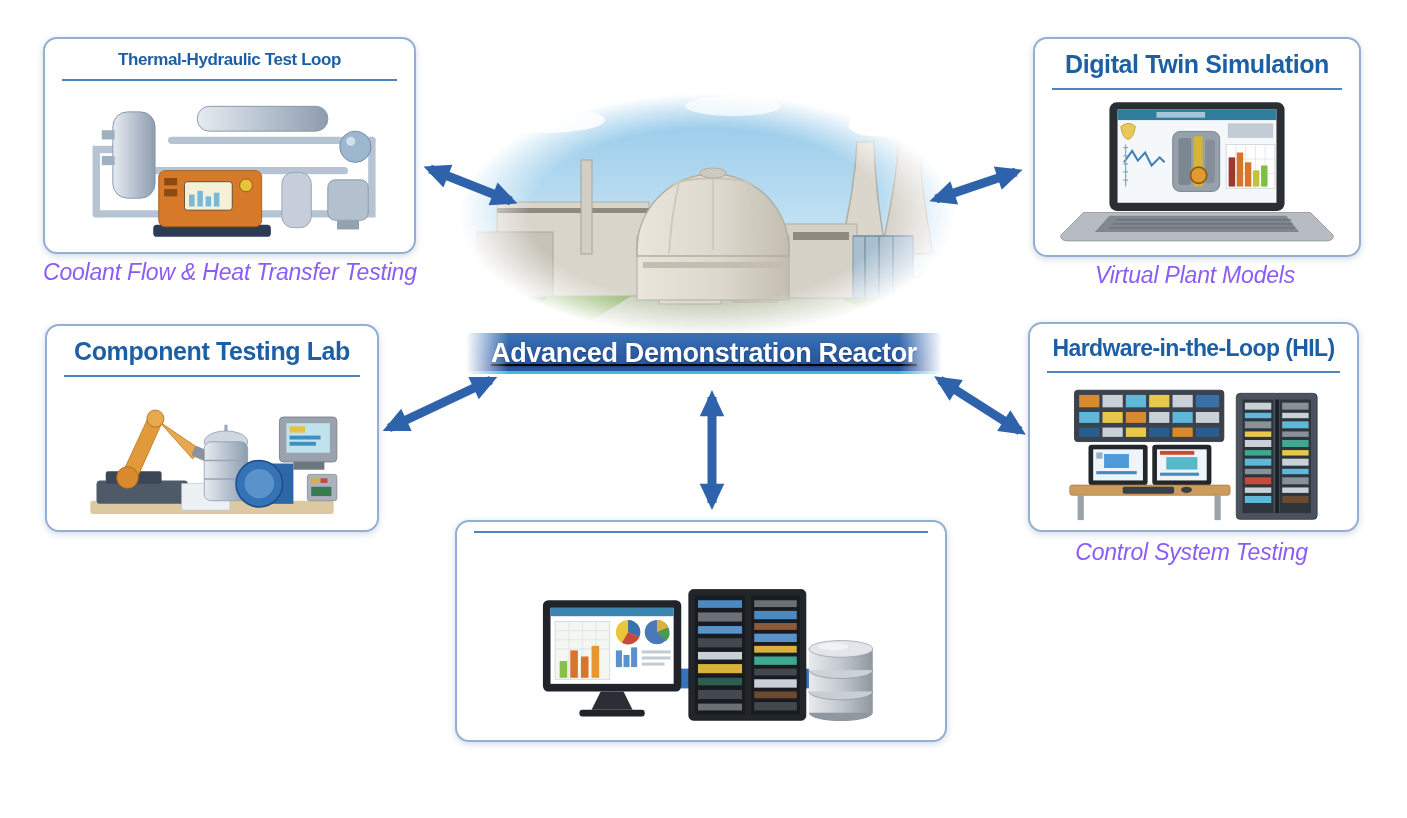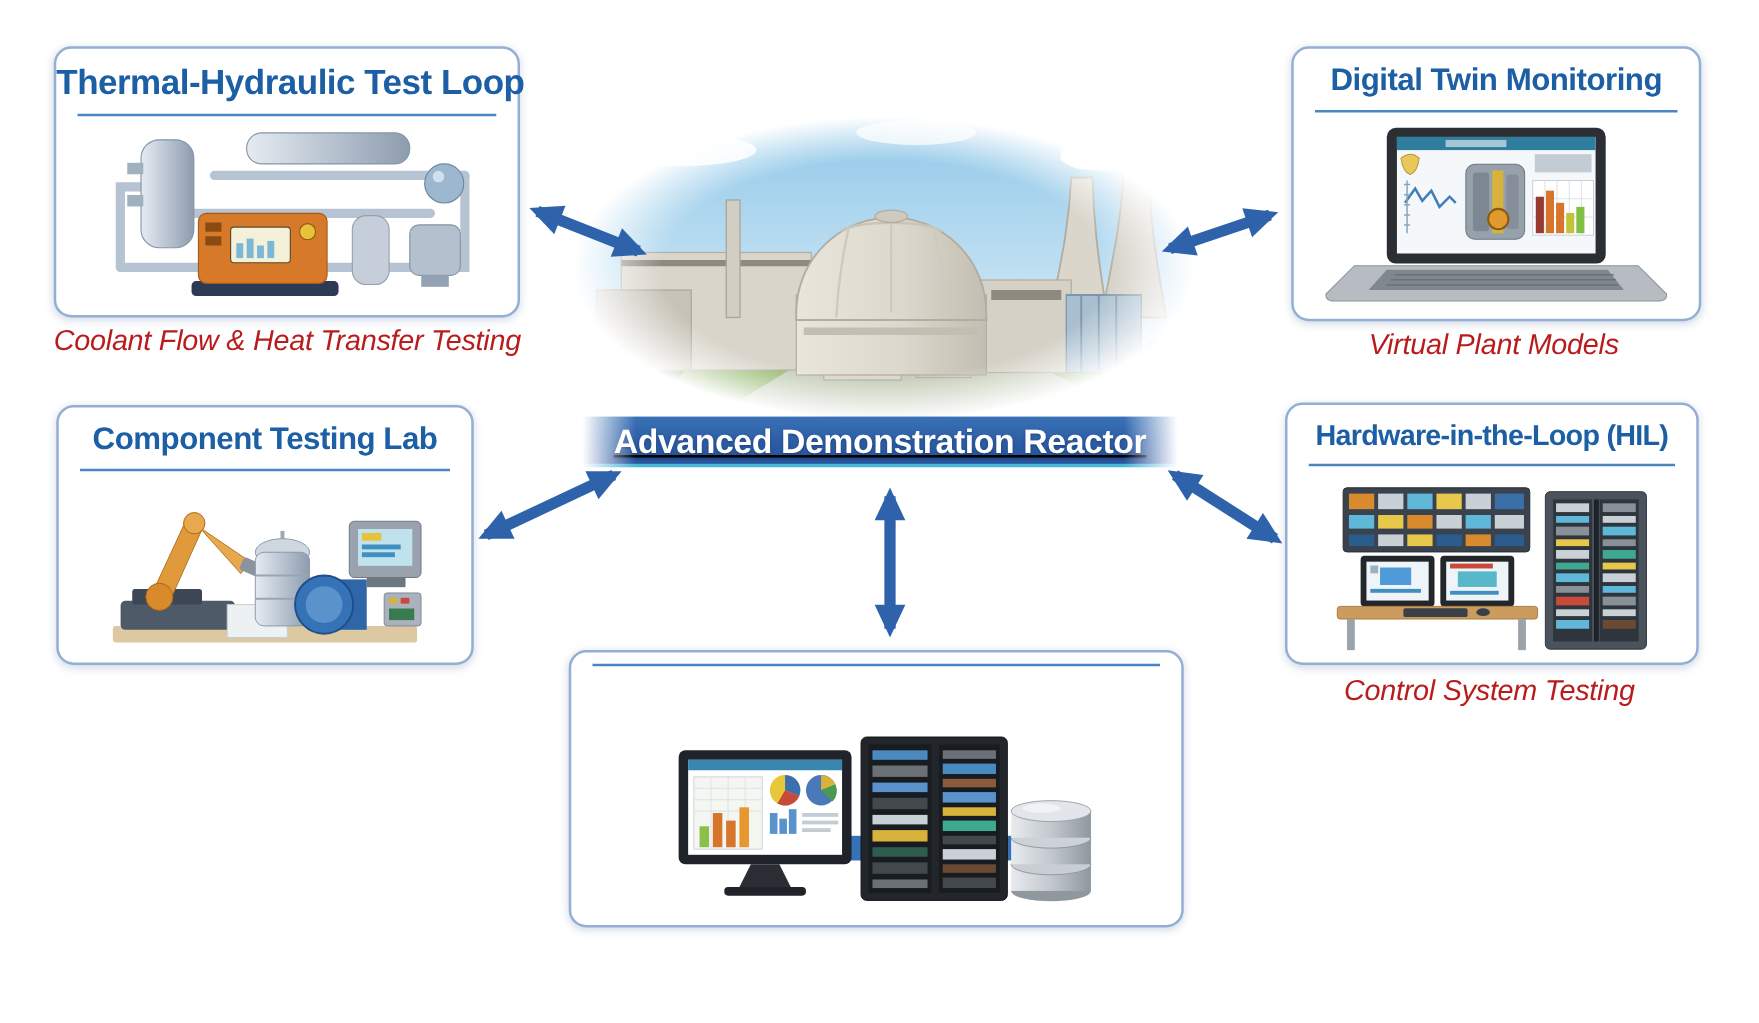--- a/index.html
+++ b/index.html
@@ -13,26 +13,26 @@
     box-shadow:0 2px 7px rgba(90,120,165,.28);
   }
   .node-title{
     margin-top:11px;text-align:center;font-weight:bold;color:#1d5fa5;letter-spacing:-.4px;
     white-space:nowrap;
   }
   .title-rule{border-bottom:2px solid #4c86c0;margin:9px 17px 4px;}
   .art{position:absolute;left:8px;right:8px;top:60px;bottom:6px;display:flex;align-items:center;justify-content:center;}
   .art svg{width:100%;height:100%;}
   .node-caption{
-    position:absolute;text-align:center;font-style:italic;color:#b91c1c;font-size:23px;
+    position:absolute;text-align:center;font-style:italic;color:#8b5cf6;font-size:23px;
     letter-spacing:-.2px;white-space:nowrap;
   }
   
   .b-thermal{left:43px;top:37px;width:369px;height:213px;}
-  .t-thermal{font-size:28px;}
+  .t-thermal{font-size:17px;}
   .c-thermal{left:43px;width:369px;top:259px;}
   .b-digital{left:1033px;top:37px;width:324px;height:216px;}
   .t-digital{font-size:25px;}
   .c-digital{left:1033px;width:324px;top:262px;}
   .b-component{left:45px;top:324px;width:330px;height:204px;}
   .t-component{font-size:25px;}
   .c-component{left:45px;width:330px;top:537px;}
   .b-hil{left:1028px;top:322px;width:327px;height:206px;}
   .t-hil{font-size:23px;letter-spacing:-.6px;}
   .c-hil{left:1028px;width:327px;top:539px;}
@@ -186,21 +186,21 @@
         <rect x="140" y="100" width="6" height="17" fill="#7ab8d8"></rect>
         <rect x="149" y="106" width="6" height="11" fill="#7ab8d8"></rect>
         <rect x="158" y="102" width="6" height="15" fill="#7ab8d8"></rect>
         <circle cx="193" cy="94" r="7" fill="#e8c23a" stroke="#8a5a10"></circle>
       </svg>
     </div>
   </div>
   <div class="node-caption c-thermal">Coolant Flow &amp; Heat Transfer Testing</div>
 
   <div class="node-box b-digital">
-    <div class="node-title t-digital">Digital Twin Monitoring</div>
+    <div class="node-title t-digital">Digital Twin Simulation</div>
     <div class="title-rule"></div>
     <div class="art">
       <svg viewBox="0 0 340 185" preserveAspectRatio="xMidYMid meet">
         <rect x="62" y="4" width="216" height="134" rx="9" fill="#2b2e33"></rect>
         <rect x="72" y="13" width="196" height="115" fill="#f4f8fb"></rect>
         <rect x="72" y="13" width="196" height="13" fill="#2f7e9d"></rect>
         <rect x="120" y="16" width="60" height="7" fill="#d8e6ec" opacity=".7"></rect>
         <path d="M76,34 q10,-8 18,0 q-2,14 -9,16 q-7,-2 -9,-16 Z" fill="#e8c85a" stroke="#b99a30"></path>
         <polyline points="80,78 90,64 97,76 106,66 114,82 124,72 130,78" stroke="#3f7fb8" stroke-width="2.5" fill="none"></polyline>
         <path d="M82,56 v52 M79,60 h6 M79,70 h6 M79,80 h6 M79,90 h6 M79,100 h6" stroke="#8aa6ba" stroke-width="1.5" fill="none"></path>

